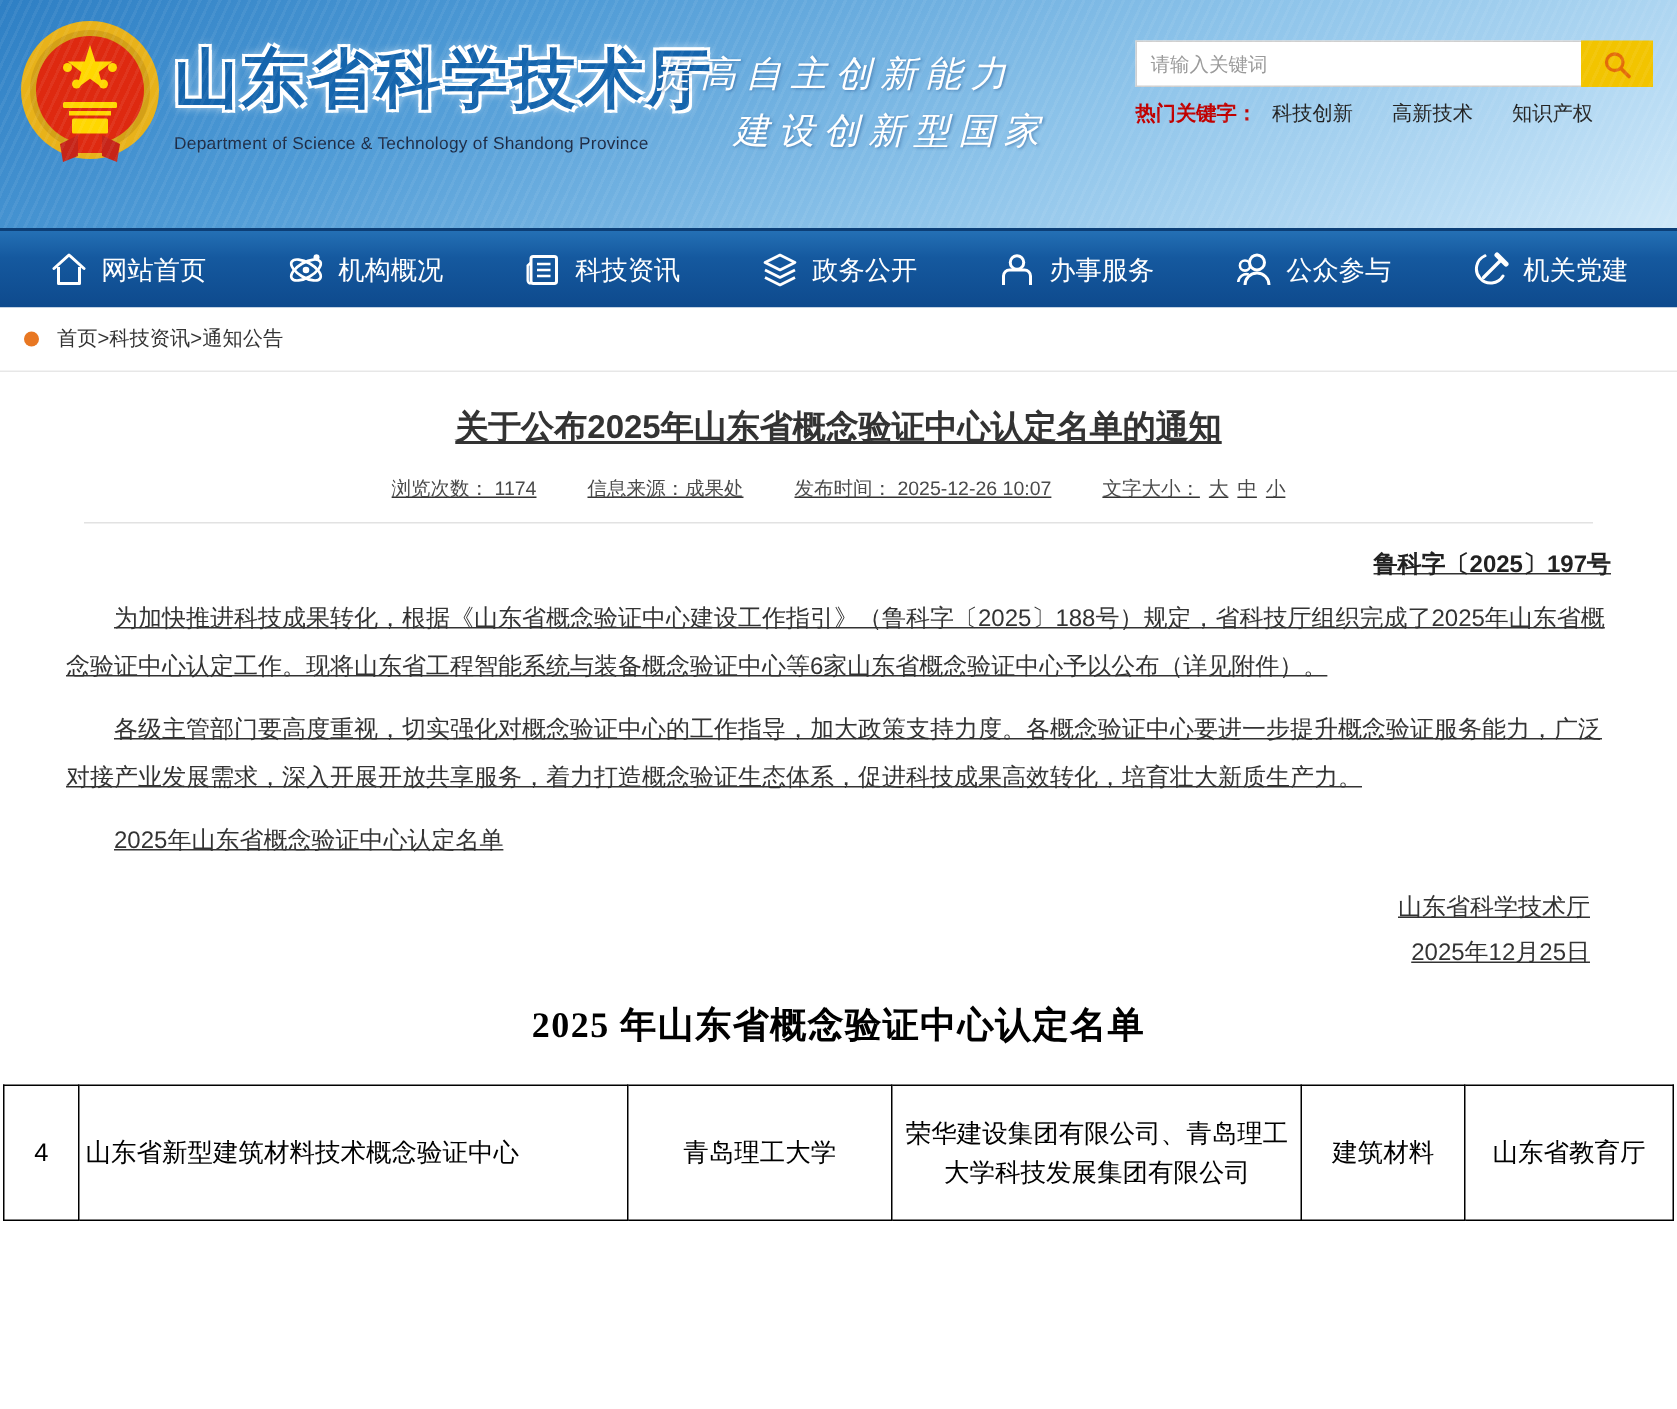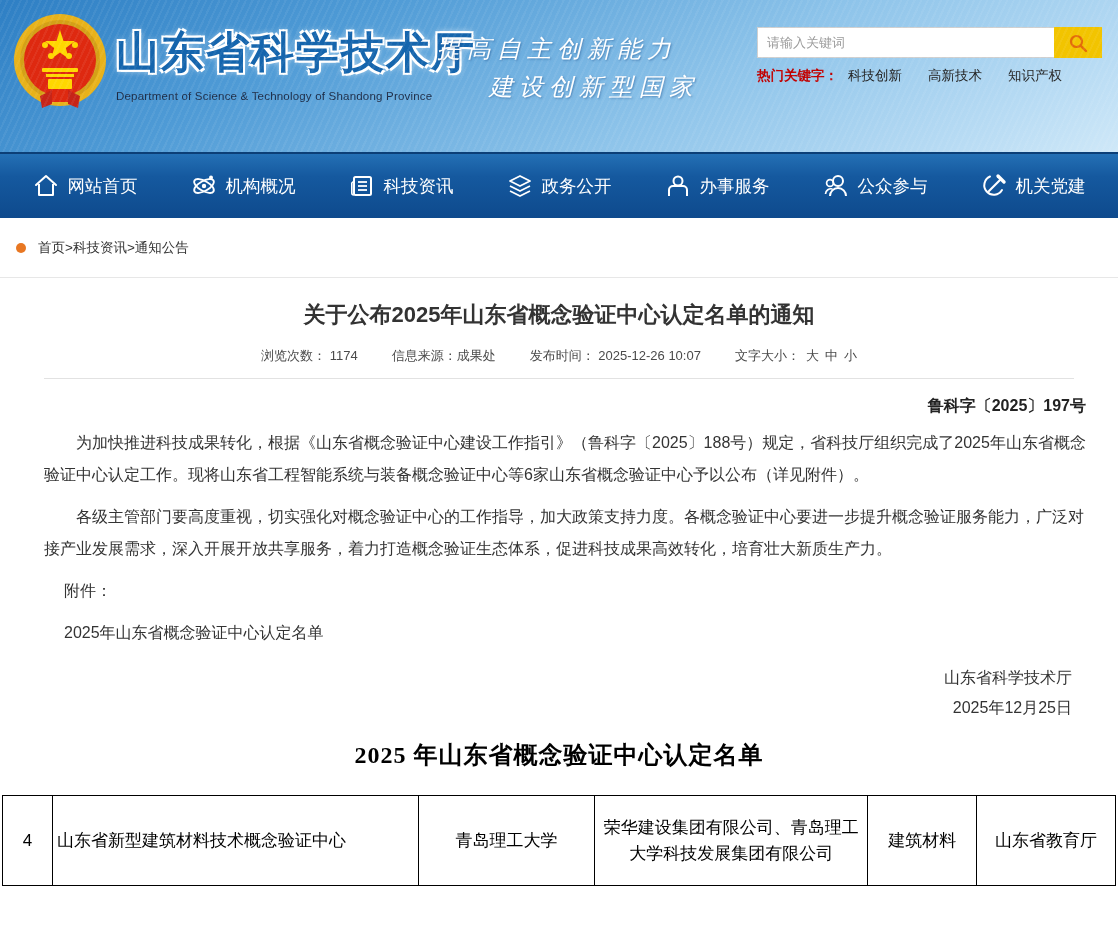--- a/index.html
+++ b/index.html
@@ -43,50 +43,50 @@
   .search-input::placeholder { color:#9a9a9a; }
   .search-btn {
     width:48px; background:#f2c400; border:none; cursor:pointer;
     display:flex; align-items:center; justify-content:center;
   }
   .hot-row { margin-top:9px; font-size:13.5px; display:flex; align-items:center; }
   .hot-label { color:#c00000; font-weight:bold; margin-right:10px; }
   .hot-link { color:#222; text-decoration:none; margin-right:26px; cursor:pointer; }
   
   .nav {
-    height:66px; background:linear-gradient(180deg,#2470b5 0%,#15599f 35%,#0e4a8d 100%);
+    height:53px; background:linear-gradient(180deg,#2470b5 0%,#15599f 35%,#0e4a8d 100%);
     border-top:2px solid #0c3f77;
     display:flex; align-items:center; justify-content:space-around; padding:0 6px;
   }
   .nav-item {
     display:flex; align-items:center; gap:9px; color:#fff;
     font-size:17.5px; cursor:pointer; white-space:nowrap;
   }
   .nav-item svg { display:block; }
   
   .crumb-bar {
-    height:60px; display:flex; align-items:center; padding:0 16px;
+    height:43px; display:flex; align-items:center; padding:0 16px;
     background:#fff; border-bottom:1px solid #e7e7e7;
   }
   .crumb-dot { width:10px; height:10px; border-radius:50%; background:#e87722; margin-right:12px; }
   .crumb-text { font-size:13.5px; color:#333; }
   
-  .article { padding:0 32px; }
+  .article { padding:0 44px;text-decoration:underline; }
   .a-title { text-align:center; font-size:22px; font-weight:bold; color:#333; padding-top:22px; }
   .a-meta {
     text-align:left; font-size:13px; color:#4a4a4a; margin-top:17px;
     display:flex; justify-content:center; gap:34px;
   }
   .a-meta b { font-weight:normal; }
   .size-links span { margin-left:6px; cursor:pointer; }
   .meta-rule { border:none; border-top:1px solid #e2e2e2; margin:13px 12px 0 12px; }
   .doc-num { text-align:right; font-size:16px; font-weight:bold; color:#222; margin-top:17px; }
   .body-text { font-size:16px; line-height:32px; color:#333; }
   .salutation { margin-top:15px; }
-  .para { text-indent:2em; margin-top:10px;margin-left:12px; }
+  .para { text-indent:2em; margin-top:10px; }
   .att-line { text-indent:2em; margin-top:10px; }
   .att-link { color:#2577b5; text-decoration:none; cursor:pointer; }
   .sign-block { text-align:right; font-size:16px; color:#333; margin-top:14px; padding-right:14px; line-height:30px; }
   
   .tbl-heading {
     text-align:center; font-family:"Liberation Serif","DejaVu Serif",serif;
     font-size:24px; font-weight:bold; color:#000; margin-top:16px; letter-spacing:1px;
   }
   .center-table {
     border-collapse:collapse; margin:24px auto 0 auto; width:1114px;
@@ -229,21 +229,20 @@
     <span class="size-links"><b>文字大小：</b><span>大</span><span>中</span><span>小</span></span>
   </div>
 
   <hr class="meta-rule">
 
   <div class="doc-num">鲁科字〔2025〕197号</div>
 
   <div class="body-text">
     <div class="para">为加快推进科技成果转化，根据《山东省概念验证中心建设工作指引》（鲁科字〔2025〕188号）规定，省科技厅组织完成了2025年山东省概念验证中心认定工作。现将山东省工程智能系统与装备概念验证中心等6家山东省概念验证中心予以公布（详见附件）。</div>
     <div class="para">各级主管部门要高度重视，切实强化对概念验证中心的工作指导，加大政策支持力度。各概念验证中心要进一步提升概念验证服务能力，广泛对接产业发展需求，深入开展开放共享服务，着力打造概念验证生态体系，促进科技成果高效转化，培育壮大新质生产力。</div>
-    <div class="att-line">附件：</div>
     <div class="att-line">2025年山东省概念验证中心认定名单</div>
   </div>
 
   <div class="sign-block">
     <div>山东省科学技术厅</div>
     <div>2025年12月25日</div>
   </div>
 </div>
 
 <div class="tbl-heading">2025 年山东省概念验证中心认定名单</div>

